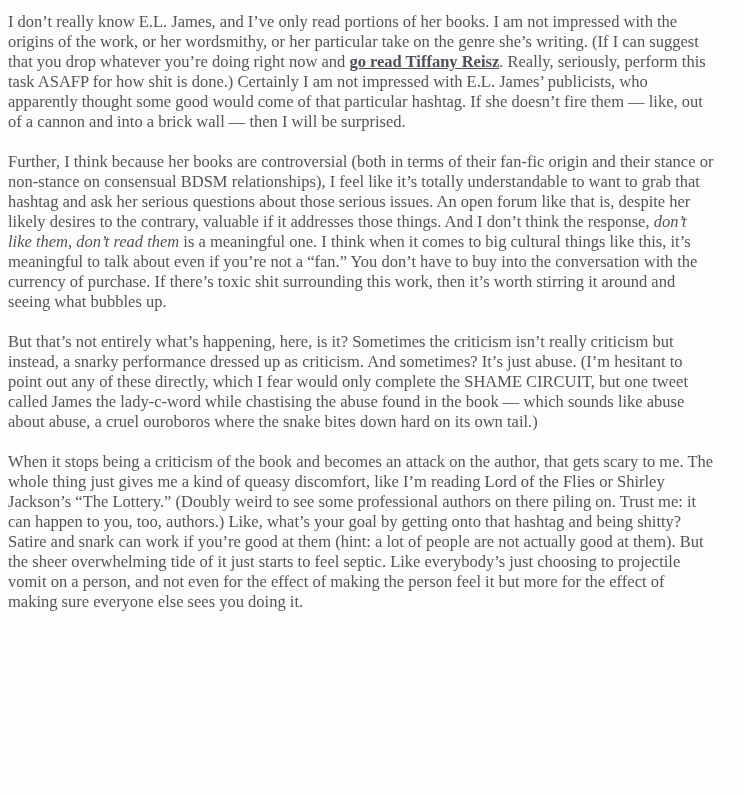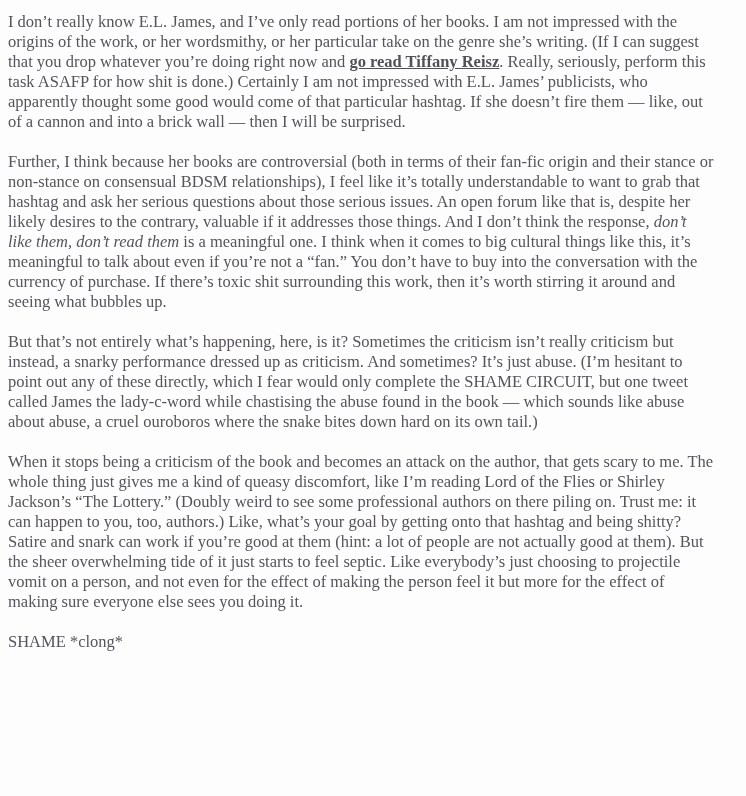--- a/index.html
+++ b/index.html
@@ -39,14 +39,13 @@
   }
 </style>
 </head>
 <body>
 
 <article id="article" class="post">
     <p><span>I don’t really know E.L. James, and I’ve only read portions of her books. I am not impressed with the origins of the work, or her wordsmithy, or her particular take on the genre she’s writing. (If I can suggest that you drop whatever you’re doing right now and </span><a href="#" class="post-link">go read Tiffany Reisz</a><span>. Really, seriously, perform this task ASAFP for how shit is done.) Certainly I am not impressed with E.L. James’ publicists, who apparently thought some good would come of that particular hashtag. If she doesn’t fire them — like, out of a cannon and into a brick wall — then I will be surprised.</span></p>
     <p><span>Further, I think because her books are controversial (both in terms of their fan-fic origin and their stance or non-stance on consensual BDSM relationships), I feel like it’s totally understandable to want to grab that hashtag and ask her serious questions about those serious issues. An open forum like that is, despite her likely desires to the contrary, valuable if it addresses those things. And I don’t think the response, </span><em>don’t like them, don’t read them</em><span> is a meaningful one. I think when it comes to big cultural things like this, it’s meaningful to talk about even if you’re not a “fan.” You don’t have to buy into the conversation with the currency of purchase. If there’s toxic shit surrounding this work, then it’s worth stirring it around and seeing what bubbles up.</span></p>
     <p><span>But that’s not entirely what’s happening, here, is it? Sometimes the criticism isn’t really criticism but instead, a snarky performance dressed up as criticism. And sometimes? It’s just abuse. (I’m hesitant to point out any of these directly, which I fear would only complete the SHAME CIRCUIT, but one tweet called James the lady-c-word while chastising the abuse found in the book — which sounds like abuse about abuse, a cruel ouroboros where the snake bites down hard on its own tail.)</span></p>
     <p><span>When it stops being a criticism of the book and becomes an attack on the author, that gets scary to me. The whole thing just gives me a kind of queasy discomfort, like I’m reading </span><strong>Lord of the Flies</strong><span> or Shirley Jackson’s “The Lottery.” (Doubly weird to see some professional authors on there piling on. Trust me: it can happen to you, too, authors.) Like, what’s your goal by getting onto that hashtag and being shitty? Satire and snark can work if you’re good at them (hint: a lot of people are not actually good at them). But the sheer overwhelming tide of it just starts to feel septic. Like everybody’s just choosing to projectile vomit on a person, and not even for the effect of making the person feel it but more for the effect of making sure everyone else sees you doing it.</span></p>
-    <p><span>SHAME *clong*</span></p>
   </article>
 
 </body></html>

